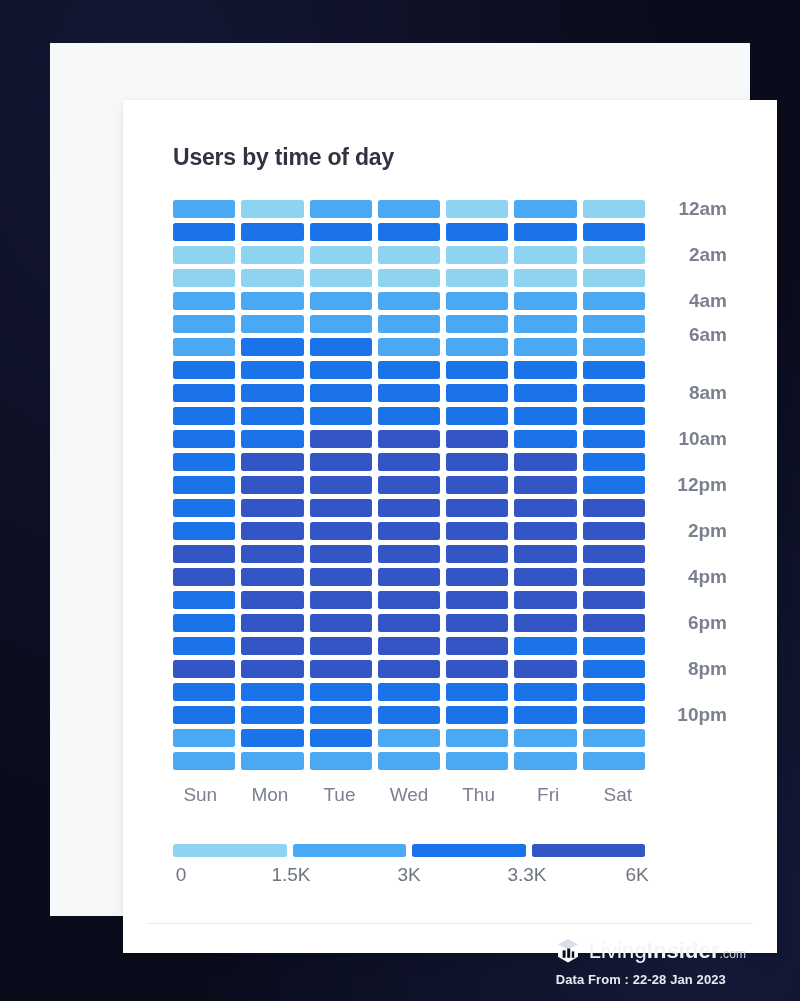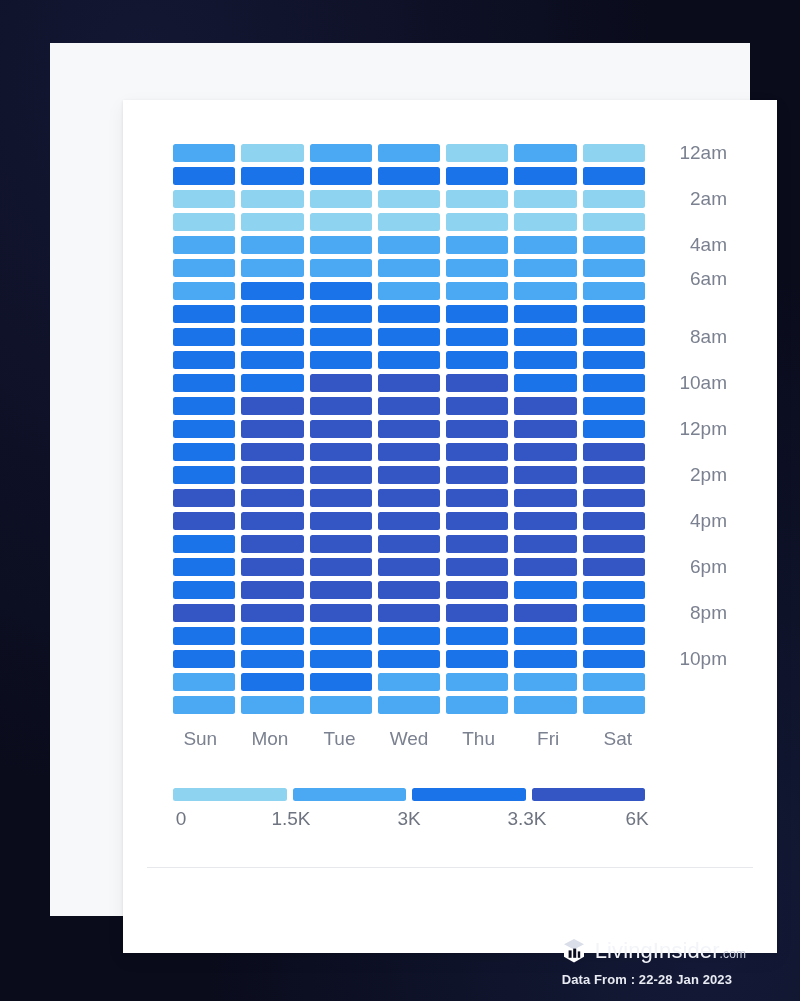--- a/index.html
+++ b/index.html
@@ -35,20 +35,21 @@
     letter-spacing: -0.2px;
     margin: 0 0 29px 50px;
   }
   #heatmap-area { display: flex; margin-left: 50px; }
   #grid-wrap { width: 472px; }
   .heat-row { display: flex; gap: 6px; margin-bottom: 5px; height: 18px; }
   .heat-cell { flex: 1 1 0; border-radius: 2.5px; }
   #hour-axis {
     width: 110px; position: relative;
     margin-left: 22px;
+    font-weight: bold;
   }
   .hour-label {
     position: absolute; left: 0;
     font-size: 19px; color: #7b8190;
     white-space: nowrap;
     text-align: right; width: 60px;
   }
   #day-axis {
     display: flex; gap: 15px;
     width: 472px; margin-left: 50px; margin-top: 9px;
@@ -90,37 +91,38 @@
   #watermark {
     position: absolute; right: 54px; bottom: 14px;
     text-align: left;
   }
   #wm-logo-line { display: flex; align-items: center; gap: 9px; }
   #wm-cube { flex: 0 0 auto; }
   #wm-brand {
     font-size: 22px; color: #f2f4f8; letter-spacing: 0.1px;
   }
   #wm-brand .b-living { font-weight: normal; }
-  #wm-brand .b-insider { font-weight: normal; }
+  #wm-brand .b-insider { font-weight: bold; }
   #wm-brand .b-com { font-size: 12px; color: #cfd4e0; }
   #wm-data-from {
     font-size: 13px; font-weight: bold; color: #e8ebf2;
     margin-top: 8px; letter-spacing: 0.1px;
   }
 </style>
 </head>
 <body>
 
 <div id="bg-frame"></div>
 
 <div id="outer-panel">
   <div id="card">
 
     <div id="chart-body">
 
+      <div id="chart-title">Users by time of day</div>
 
       <div id="heatmap-area">
         <div id="grid-wrap">
             <div class="heat-row">
               <div class="heat-cell" title="Sun 12am: 2200" style="background: rgb(74, 169, 242);"></div>
               <div class="heat-cell" title="Mon 12am: 1100" style="background: rgb(142, 211, 239);"></div>
               <div class="heat-cell" title="Tue 12am: 2200" style="background: rgb(74, 169, 242);"></div>
               <div class="heat-cell" title="Wed 12am: 2300" style="background: rgb(74, 169, 242);"></div>
               <div class="heat-cell" title="Thu 12am: 1150" style="background: rgb(142, 211, 239);"></div>
               <div class="heat-cell" title="Fri 12am: 2250" style="background: rgb(74, 169, 242);"></div>

